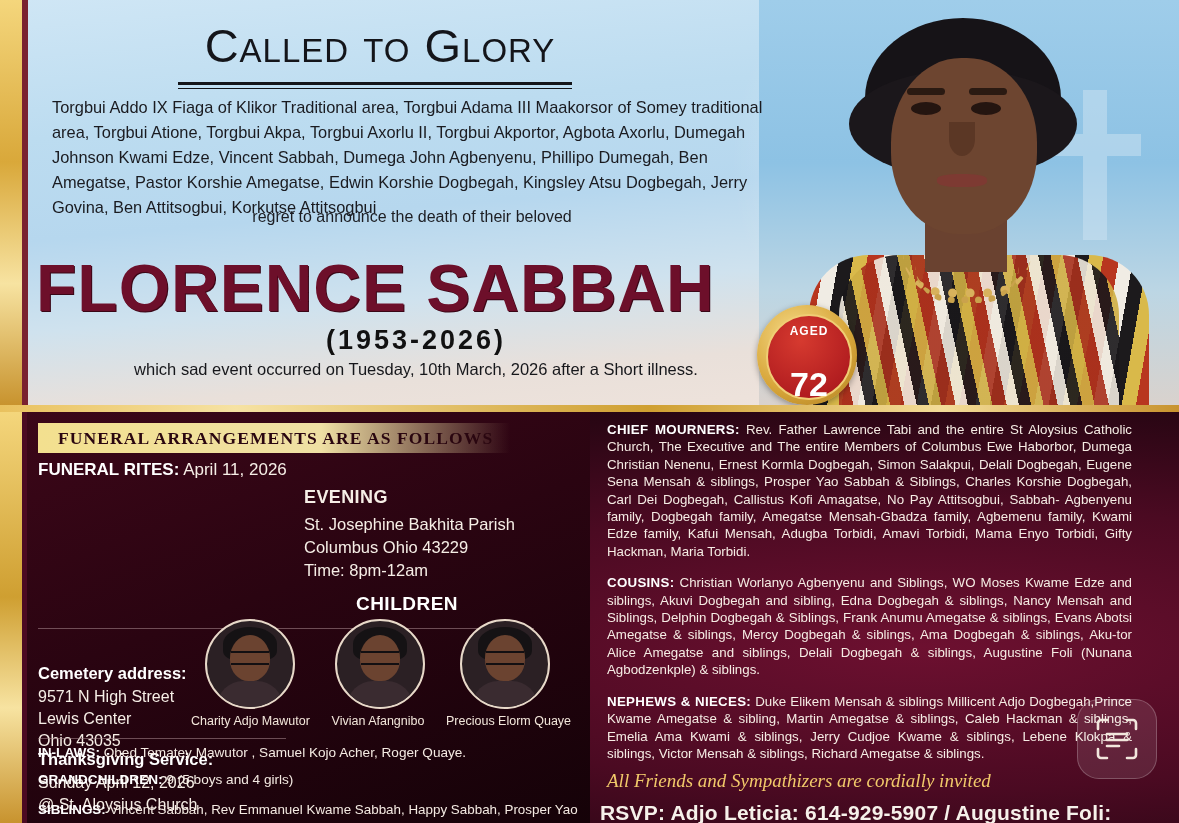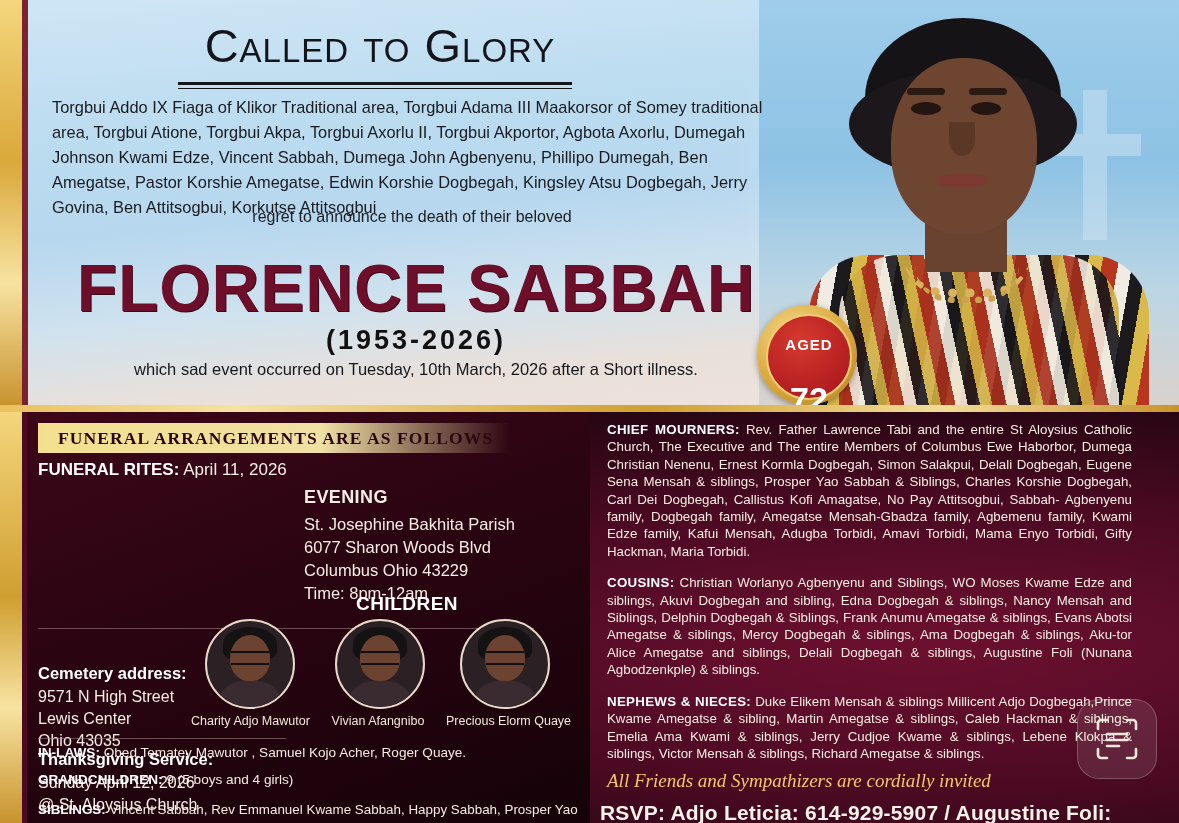--- a/index.html
+++ b/index.html
@@ -93,21 +93,21 @@
   }
   .titles{
     position:absolute;left:52px;top:95px;width:720px;
     font-size:16.4px;line-height:25px;color:#1a1b20;
   }
   .regret{
     position:absolute;left:52px;top:208px;width:720px;text-align:center;
     font-size:16px;color:#1c1d22;
   }
   .name{
-    position:absolute;left:36px;top:250px;width:760px;text-align:center;
+    position:absolute;left:36px;top:250px;width:760px;
     font-size:66px;font-weight:bold;letter-spacing:1px;color:#6d0f2a;
     text-shadow:1px 1px 0 #3a0616;
   }
   .years{
     position:absolute;left:36px;top:325px;width:760px;text-align:center;
     font-size:27px;font-weight:bold;letter-spacing:3px;color:#111;
   }
   .sad{
     position:absolute;left:36px;top:360px;width:760px;text-align:center;
     font-size:16.5px;color:#16171b;
@@ -117,21 +117,21 @@
   .badge{
     position:absolute;left:757px;top:305px;width:100px;height:100px;border-radius:50%;
     background:radial-gradient(circle at 38% 32%,#f6dc8a,#d8a63a 58%,#a97a1e);
     box-shadow:0 2px 6px rgba(0,0,0,.35);
   }
   .badge-inner{
     position:absolute;left:9px;top:9px;width:82px;height:82px;border-radius:50%;
     background:radial-gradient(circle at 40% 30%,#d63a2f,#a4121a);
     border:2px solid #f0cd74;color:#fff;text-align:center;
   }
-  .badge-aged{font-size:15px;letter-spacing:1px;margin-top:20px;font-weight:bold;}
+  .badge-aged{font-size:12px;letter-spacing:1px;margin-top:8px;font-weight:bold;}
   .badge-num{font-size:34px;font-weight:bold;line-height:30px;margin-top:31px;}
 
   
   .bottom{
     position:absolute;left:0;top:405px;width:1179px;height:418px;
     background:
       radial-gradient(ellipse at 78% 58%,#6d1030 0%,#4b0a22 42%,#2a0614 70%,#140209 100%),
       #1a0410;
   }
   .bottom:before{
@@ -276,21 +276,20 @@
     <div class="lcol">
       <div class="rites">
         <span class="lbl">FUNERAL RITES:</span>
         <span>April 11, 2026</span>
       </div>
 
       <div class="two">
         <div class="b">
           <div class="morn-h">EVENING</div>
           <div>St. Josephine Bakhita Parish</div>
-          <div>6077 Sharon Woods Blvd</div>
           <div>Columbus Ohio 43229</div>
           <div>Time: 8pm-12am</div>
         </div>
       </div>
 
       <div class="hr" style="top:168px"></div>
 
       <div class="cem">
         <span class="lbl">Cemetery address:</span>
         <div>9571 N  High Street</div>

